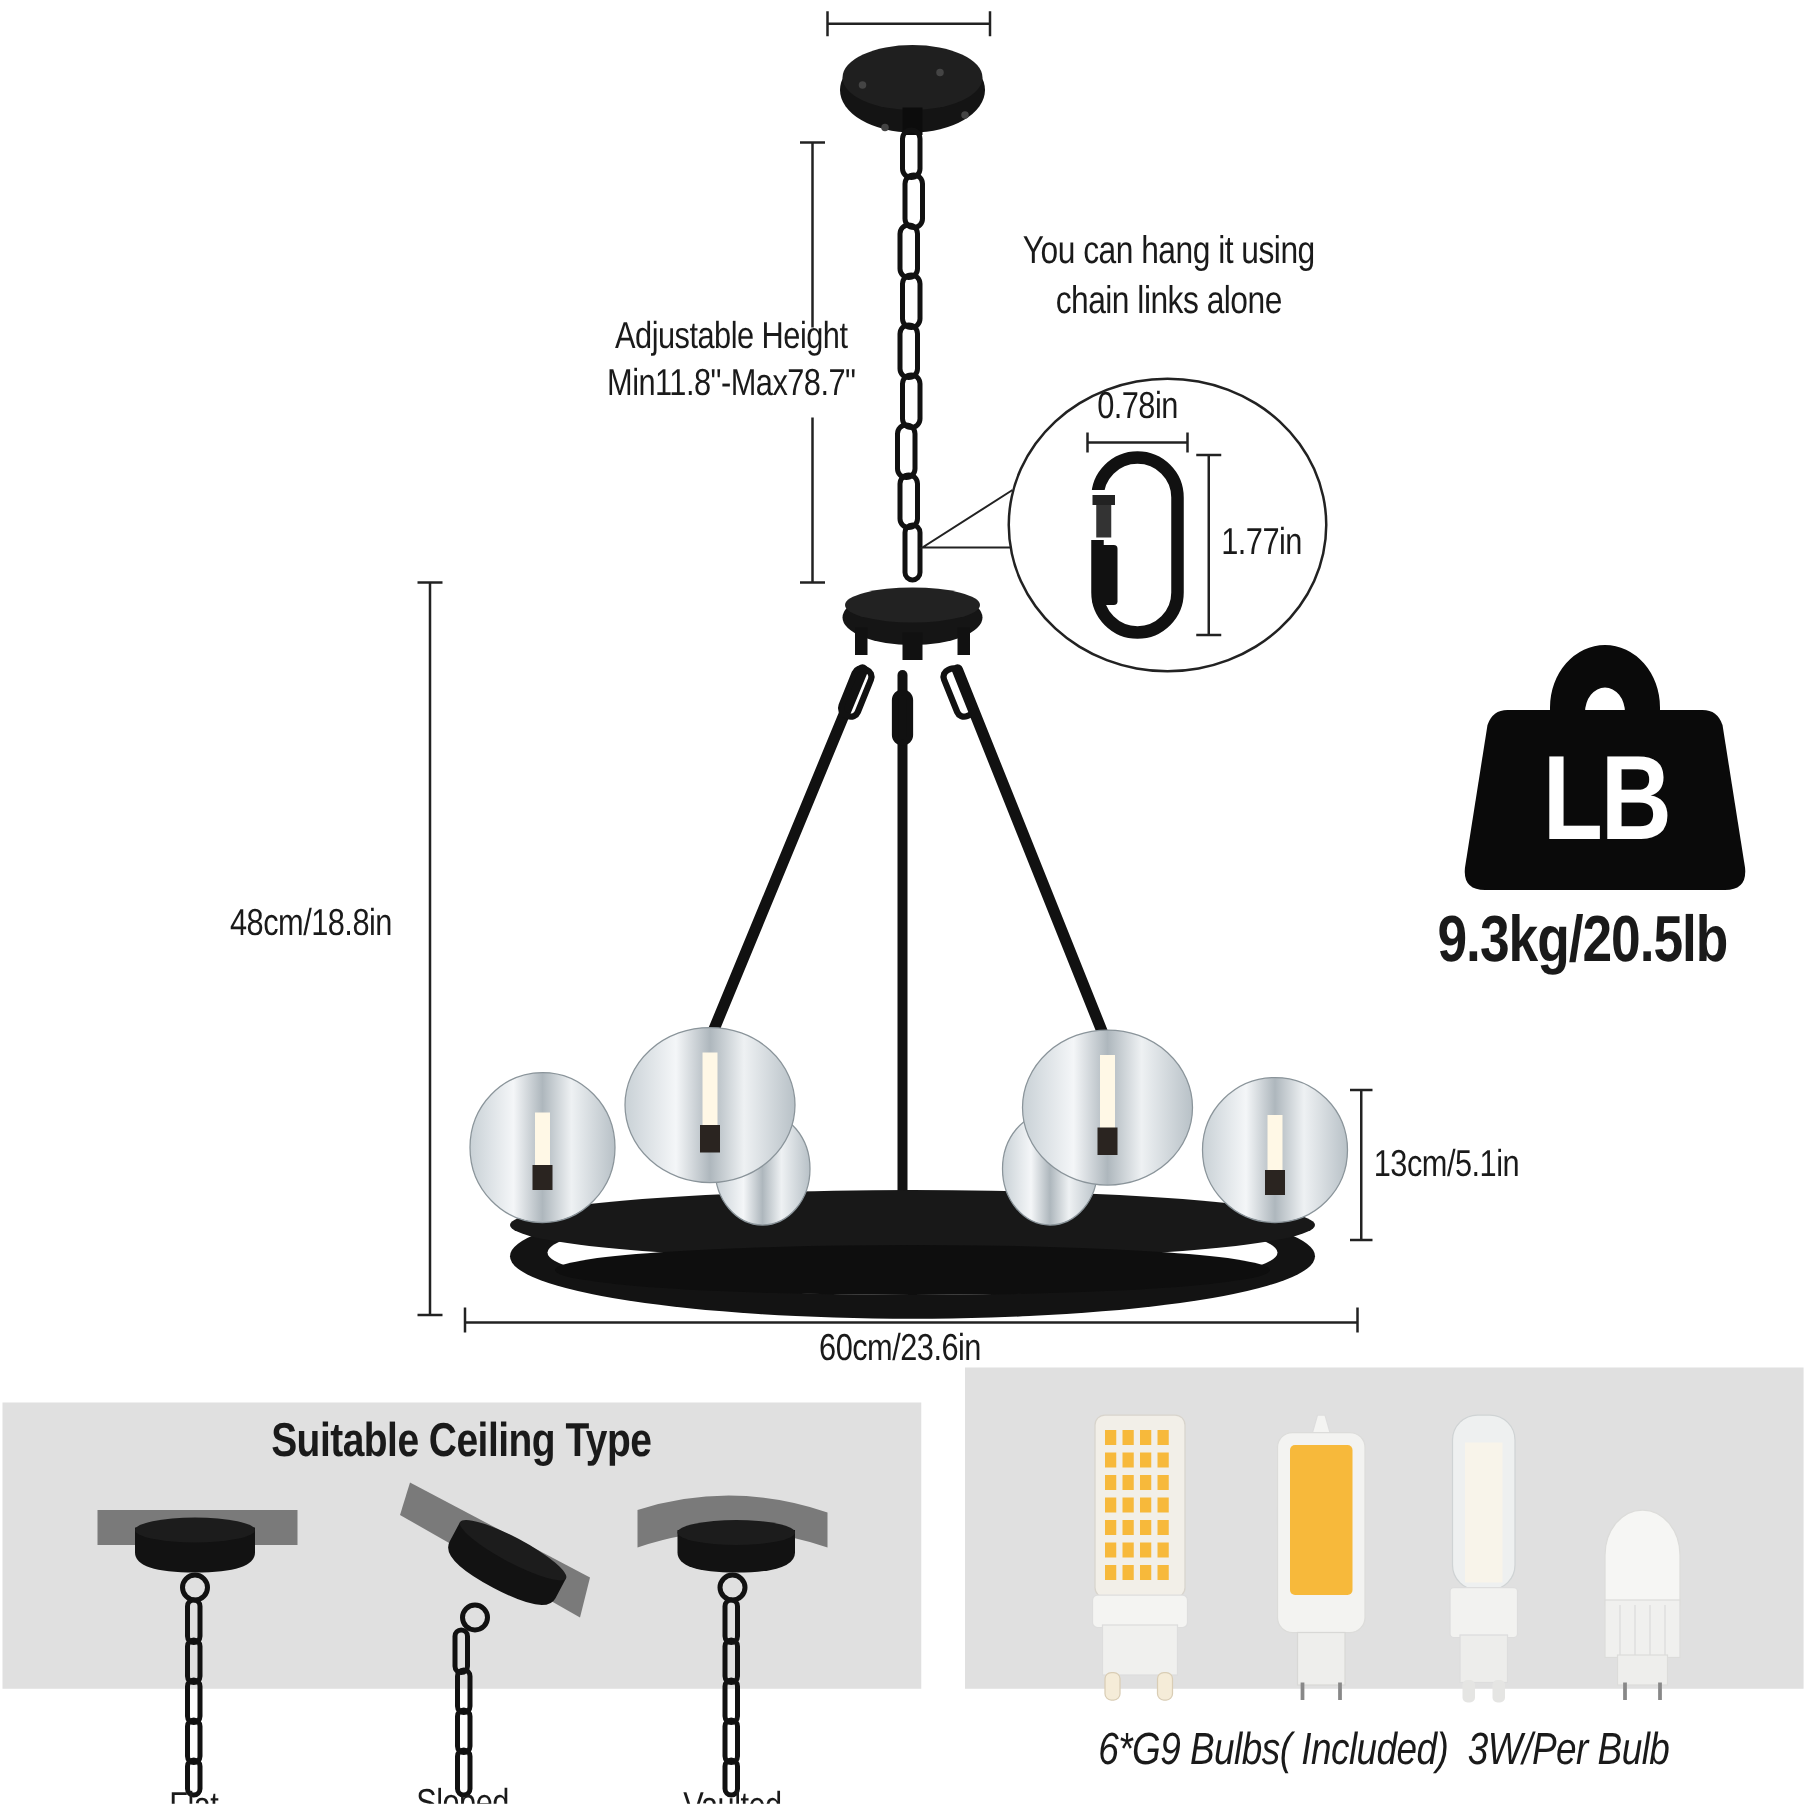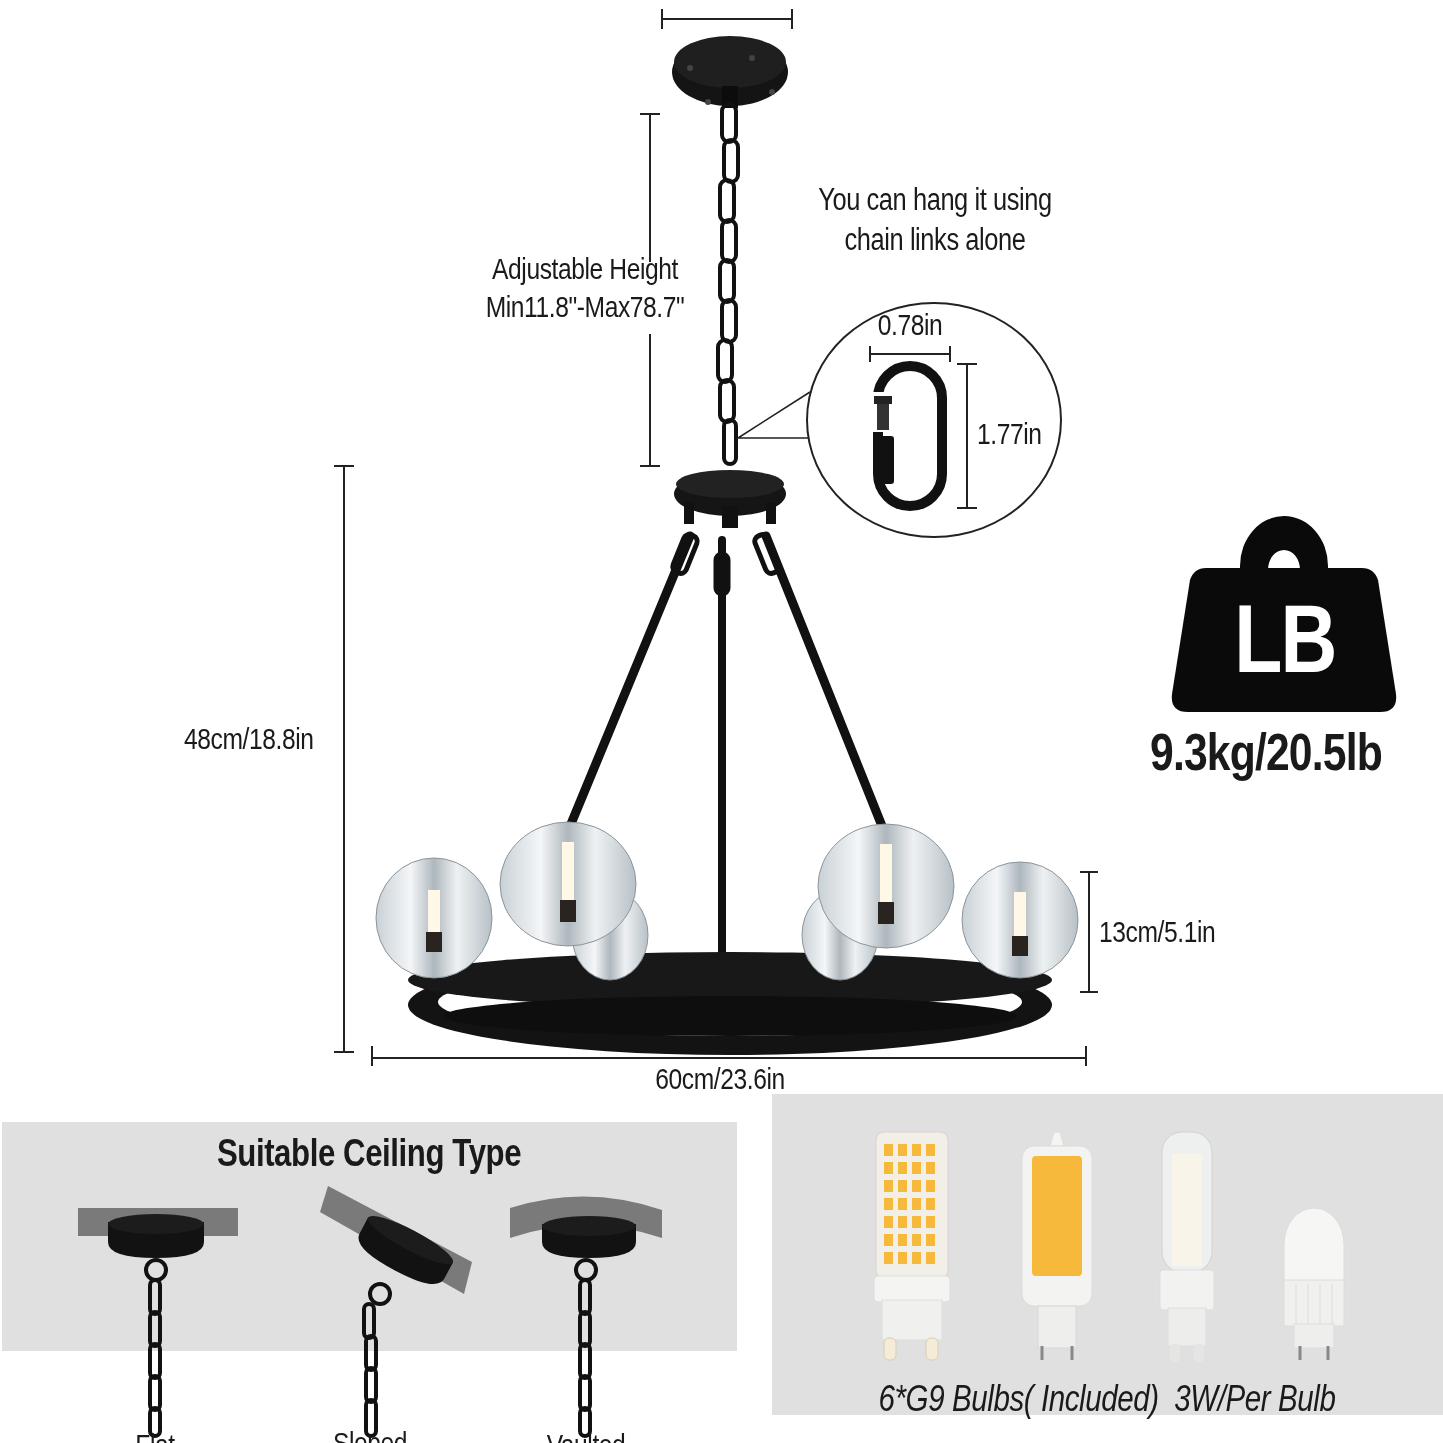--- a/index.html
+++ b/index.html
@@ -232,21 +232,21 @@
         <rect x="74" y="114" width="10" height="34" rx="5"></rect>
         <rect x="74" y="146" width="10" height="34" rx="5"></rect>
         <rect x="74" y="178" width="10" height="34" rx="5"></rect>
         <rect x="74" y="210" width="10" height="28" rx="5"></rect>
       </g>
     </svg>
     <div class="label center ceiling-label" style="left:524px;top:306px;width:120px;">Vaulted</div>
   </div>
 </div>
 
-<div class="panel" style="left:772px;top:1094px;width:671px;height:321px;font-style:italic;">
+<div class="panel" style="left:772px;top:1094px;width:671px;height:257px;font-style:italic;">
 
   <svg style="left:102px;top:36px;" width="82" height="236">
     <rect x="2" y="2" width="72" height="146" rx="8" fill="#f2efe8" stroke="#d8d4cc"></rect>
     <g fill="#f7b93b">
       <rect x="10" y="14" width="9" height="12"></rect>
         <rect x="24" y="14" width="9" height="12"></rect>
         <rect x="38" y="14" width="9" height="12"></rect>
         <rect x="52" y="14" width="9" height="12"></rect>
       <rect x="10" y="32" width="9" height="12"></rect>
         <rect x="24" y="32" width="9" height="12"></rect>

